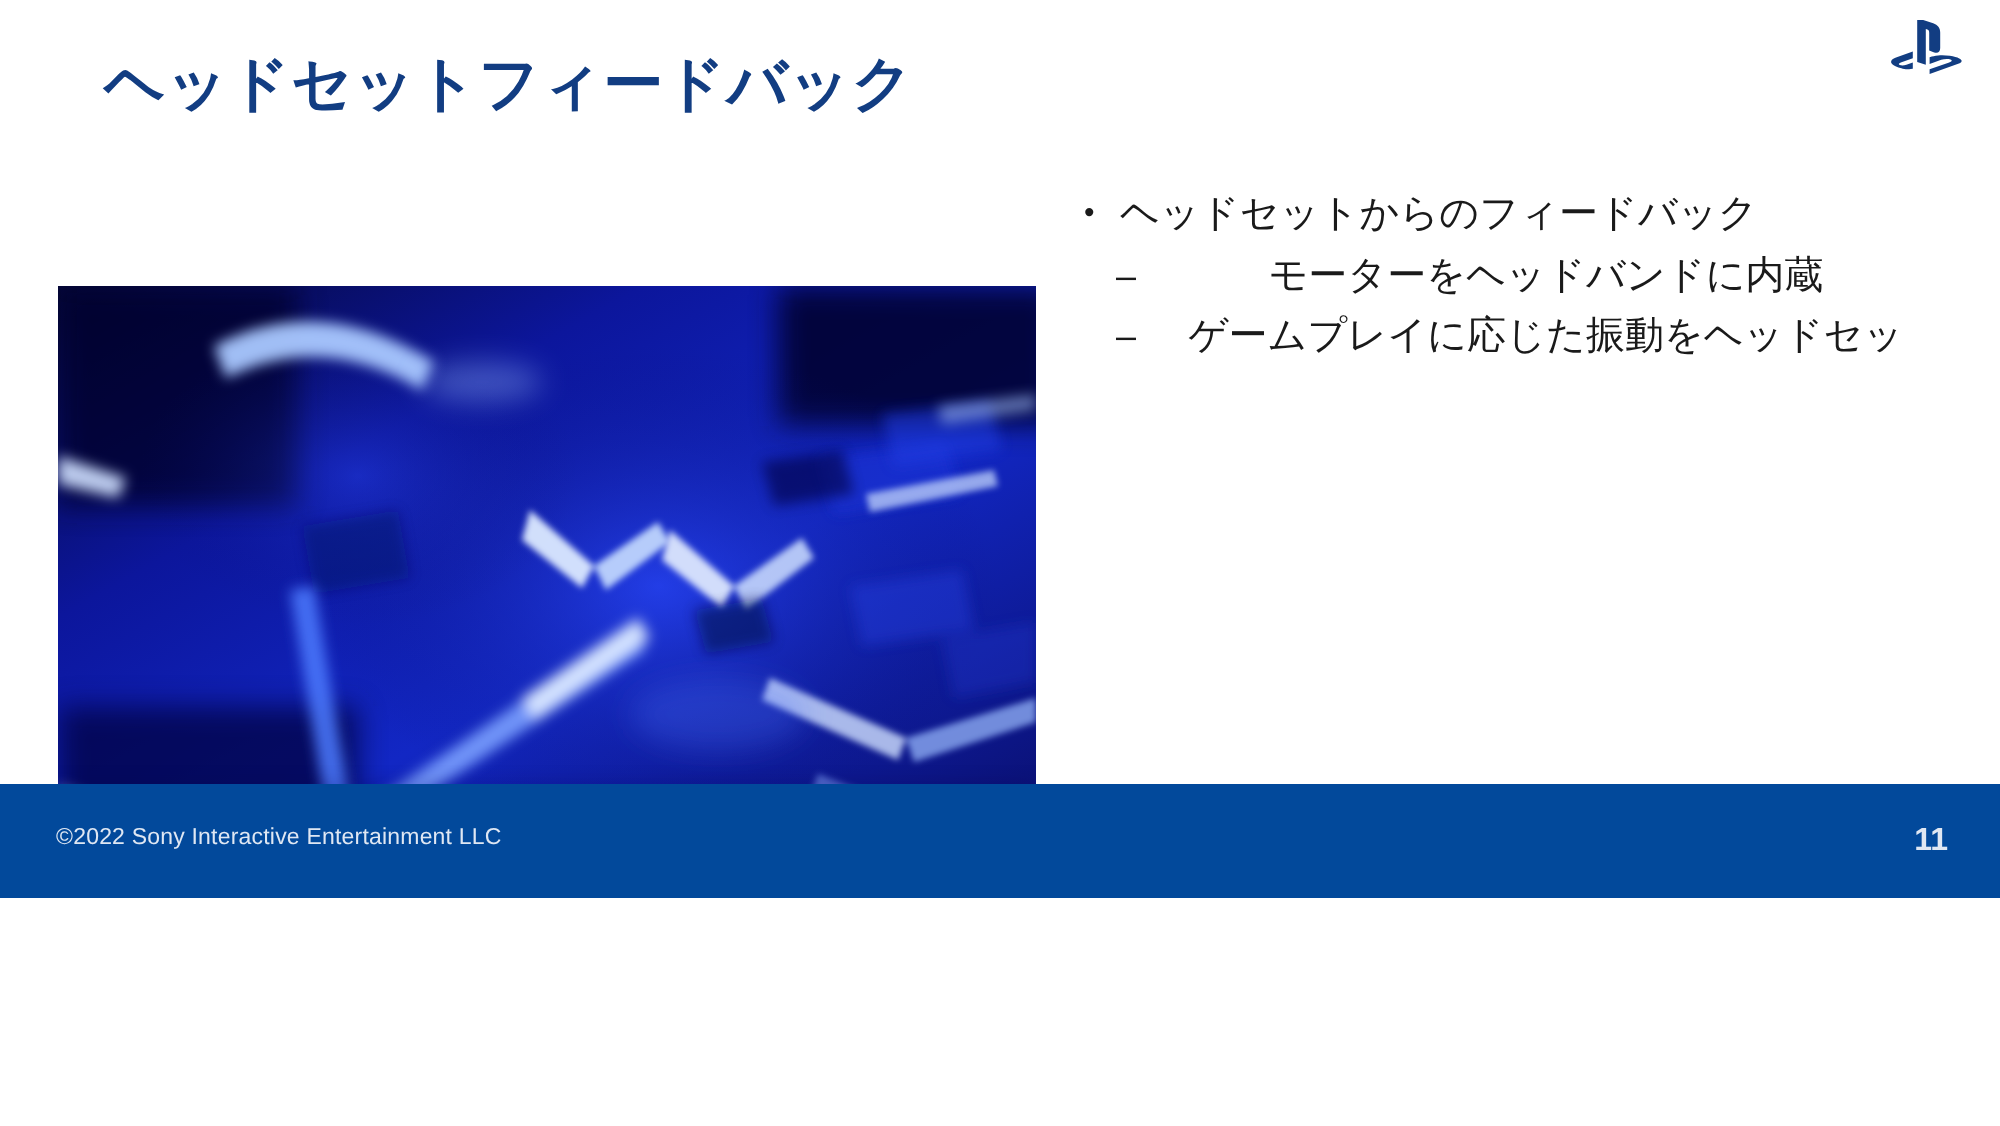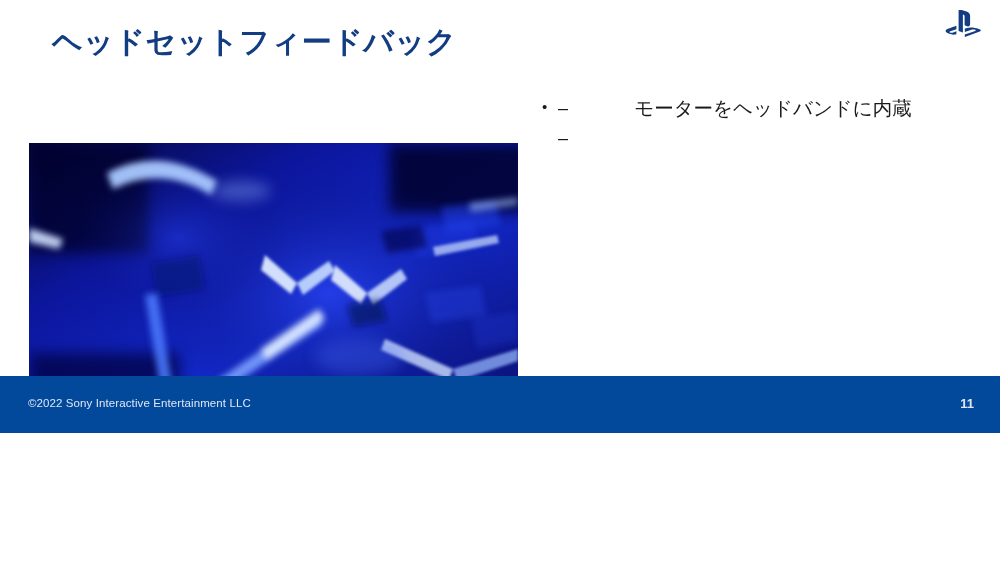--- a/index.html
+++ b/index.html
@@ -115,38 +115,38 @@
     font-size: 14.5px;
     color: #9a9a9a;
     white-space: nowrap;
   }
 
   
   .footer-bar {
     position: absolute;
     left: 0;
     right: 0;
-    bottom: 16px;
+    bottom: 0;
     height: 57px;
     background: #02499B;
     padding-left: 46px;
   }
   .footer-copyright {
     position: absolute;
     left: 28px;
     top: 21px;
     font-size: 11.5px;
     color: #dfe7f3;
     letter-spacing: 0.1px;
   }
   .footer-pagenum {
     position: absolute;
     right: 26px;
     top: 20px;
-    font-size: 13px;
+    font-size: 16px;
     color: #dfe7f3;
     font-weight: bold;
   }
 </style>
 </head>
 <body>
 
 <div class="slide">
 
   <div class="slide-title">ヘッドセットフィードバック</div>
@@ -266,29 +266,31 @@
       </g>
 
       <rect x="0" y="252" width="489" height="25" fill="#060a46" opacity="0.35" filter="url(#softer)"></rect>
     </svg>
   </div>
 
   <div class="bullet-block">
 
     <div class="bullet-l1">
       <span class="marker">•</span>
+      <span class="txt">ヘッドセットからのフィードバック</span>
     </div>
 
     <div class="bullet-l2">
       <span class="marker">–</span>
       <span class="txt">モーターをヘッドバンドに内蔵</span>
     </div>
 
     <div class="bullet-l2">
       <span class="marker">–</span>
+      <span class="txt">ゲームプレイに応じた振動をヘッドセッ</span>
     </div>
 
   </div>
 
 
   <div class="footer-bar">
     <div class="footer-copyright">©2022 Sony Interactive Entertainment LLC</div>
     <div class="footer-pagenum">11</div>
   </div>
 

